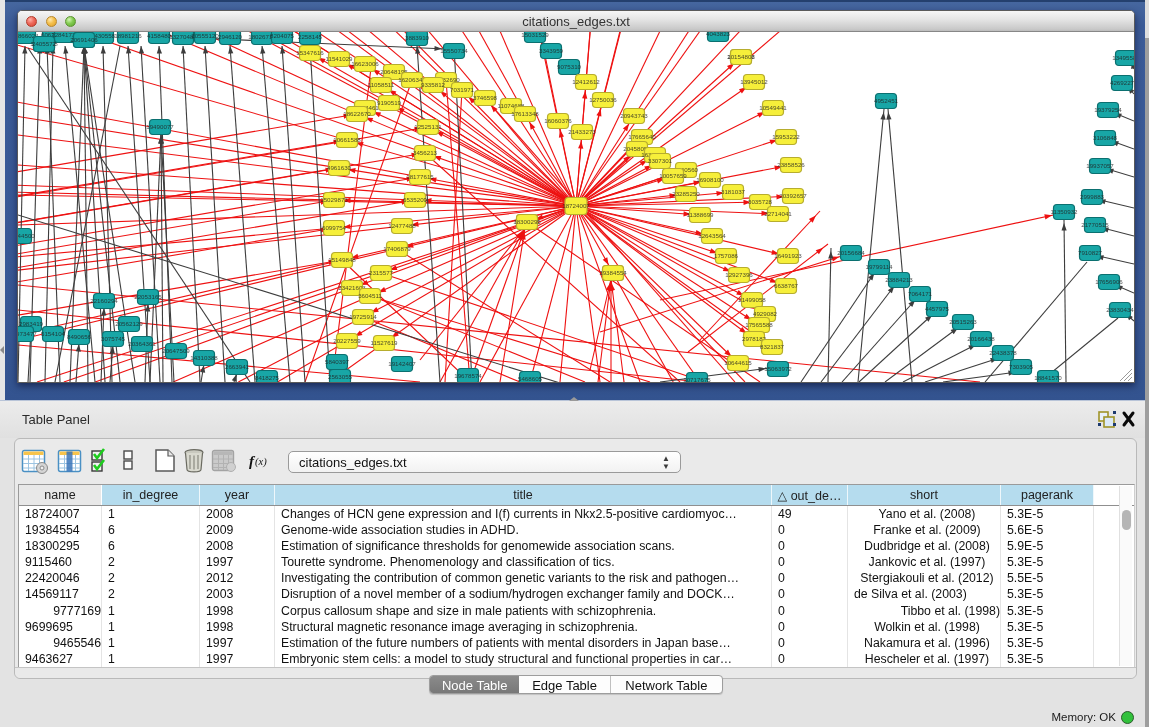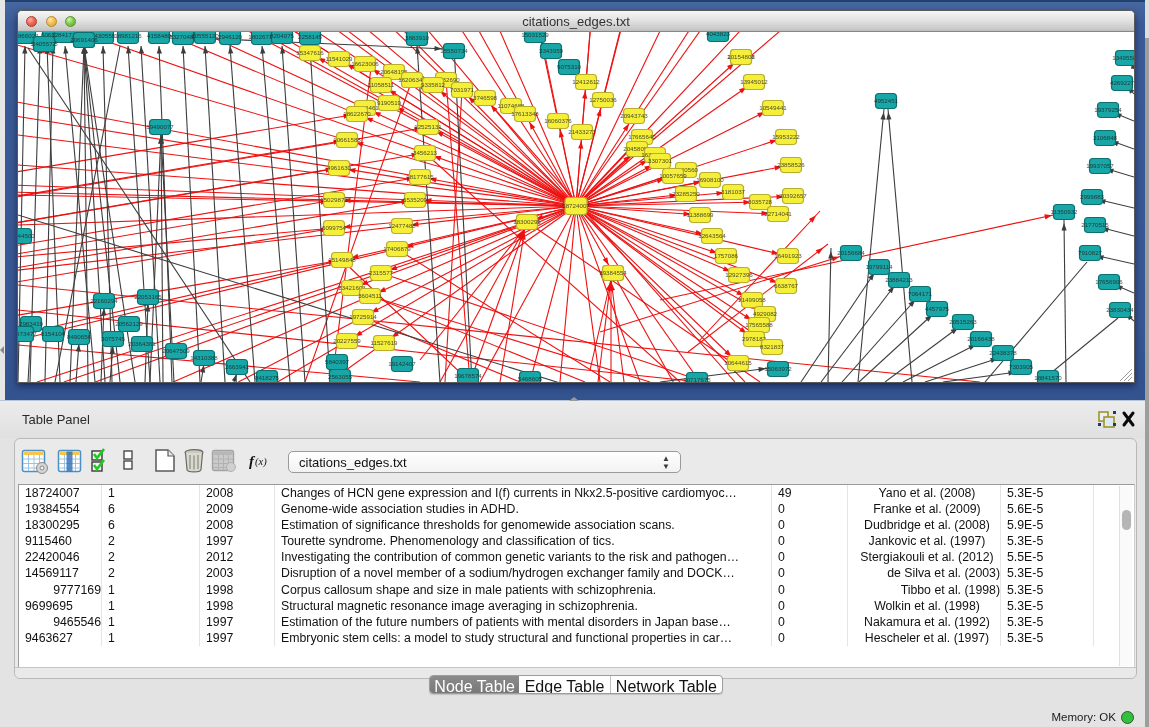--- a/index.html
+++ b/index.html
@@ -42,21 +42,21 @@
 .tr { display:flex; height:16.1px; }
 .tr .c { font-size:12.3px; color:#111; padding:1px 0 0 6px; white-space:nowrap;
   overflow:hidden; border-right:1px solid #e4e4e4; }
 #pfoot { position:absolute; left:0; bottom:0; width:100%; height:11px;
   background:#e9e9e9; border-top:1px solid #c4c4c4; border-radius:0 0 6px 6px; }
 #vscroll { position:absolute; left:1104px; top:47px; width:13px; height:180px; background:#fafafa;
   border-left:1px solid #e0e0e0; }
 #vthumb { position:absolute; left:2px; top:24px; width:9px; height:20px; background:#b5b5b5; border-radius:5px; }
 #tabs { position:absolute; left:429px; top:675px; width:294px; height:19px;
   border:1px solid #9d9d9d; border-radius:4px; background:#fdfdfd; display:flex;
-  font-size:16px; overflow:hidden; box-shadow:0 1px 1px rgba(0,0,0,0.15); }
+  font-size:13px; overflow:hidden; box-shadow:0 1px 1px rgba(0,0,0,0.15); }
 #tabs div { text-align:center; padding-top:1.5px; color:#111; }
 #tabs .sel { background:linear-gradient(180deg,#8b8b8b,#787878); color:#fff; }
 #tabs .sep { width:1px; background:#c0c0c0; padding:0; }
 #mem { position:absolute; right:33px; top:711px; font-size:11.5px; color:#1a1a1a; }
 #memdot { position:absolute; left:1121px; top:711px; width:13px; height:13px; border-radius:50%;
   background:#32c13c; border:1.5px solid #2b5b2b; }
 #grip { position:absolute; left:569px; top:397px; width:0; height:0;
   border-left:5px solid transparent; border-right:5px solid transparent; border-bottom:4px solid #9a9a9a; }
 #sidearrow { position:absolute; left:0px; top:346px; width:0; height:0;
   border-top:4px solid transparent; border-bottom:4px solid transparent; border-right:4px solid #8a8a8a; }
@@ -750,20 +750,29 @@
         <path d="M1 9h20M1 13.5h20M1 17.5h20M6.5 5v15M11.5 5v15M16.5 5v15" stroke="#b0b0b0" stroke-width="1"></path>
         <circle cx="19" cy="17" r="4.5" fill="#cfcfcf" stroke="#adadad"></circle>
       </g>
 
       <text x="234" y="19" font-size="15" font-style="italic" font-weight="bold" fill="#111" font-family="Liberation Serif,serif">f</text>
       <text x="240" y="18" font-size="10.5" font-style="italic" fill="#111" font-family="Liberation Serif,serif">(x)</text>
     </svg>
     <div id="combo">citations_edges.txt<span class="ud">▲<br>▼</span></div>
   </div>
   <div id="tablewrap">
+    <div id="thead">
+      <div class="h g" style="width:83px">name</div>
+      <div class="h" style="width:98px">in_degree</div>
+      <div class="h" style="width:75px">year</div>
+      <div class="h" style="width:497px">title</div>
+      <div class="h" style="width:76px">△ out_de…</div>
+      <div class="h" style="width:153px">short</div>
+      <div class="h" style="width:93px">pagerank</div>
+    </div>
 <div class="tr">
         <div class="c" style="width:83px;text-align:left">18724007</div>
         <div class="c" style="width:98px;text-align:left">1</div>
         <div class="c" style="width:75px;text-align:left">2008</div>
         <div class="c" style="width:497px;text-align:left">Changes of HCN gene expression and I(f) currents in Nkx2.5‑positive cardiomyoc…</div>
         <div class="c" style="width:76px;text-align:left">49</div>
         <div class="c" style="width:153px;text-align:center">Yano et al. (2008)</div>
         <div class="c" style="width:93px;text-align:left">5.3E‑5</div>
       </div>
 <div class="tr">
@@ -801,21 +810,21 @@
         <div class="c" style="width:76px;text-align:left">0</div>
         <div class="c" style="width:153px;text-align:center">Stergiakouli et al. (2012)</div>
         <div class="c" style="width:93px;text-align:left">5.5E‑5</div>
       </div>
 <div class="tr">
         <div class="c" style="width:83px;text-align:left">14569117</div>
         <div class="c" style="width:98px;text-align:left">2</div>
         <div class="c" style="width:75px;text-align:left">2003</div>
         <div class="c" style="width:497px;text-align:left">Disruption of a novel member of a sodium/hydrogen exchanger family and DOCK…</div>
         <div class="c" style="width:76px;text-align:left">0</div>
-        <div class="c" style="width:153px;text-align:right">de Silva et al. (2003)</div>
+        <div class="c" style="width:153px;text-align:left">de Silva et al. (2003)</div>
         <div class="c" style="width:93px;text-align:left">5.3E‑5</div>
       </div>
 <div class="tr">
         <div class="c" style="width:83px;text-align:right">9777169</div>
         <div class="c" style="width:98px;text-align:left">1</div>
         <div class="c" style="width:75px;text-align:left">1998</div>
         <div class="c" style="width:497px;text-align:left">Corpus callosum shape and size in male patients with schizophrenia.</div>
         <div class="c" style="width:76px;text-align:left">0</div>
         <div class="c" style="width:153px;text-align:right">Tibbo et al. (1998)</div>
         <div class="c" style="width:93px;text-align:left">5.3E‑5</div>
@@ -828,21 +837,21 @@
         <div class="c" style="width:76px;text-align:left">0</div>
         <div class="c" style="width:153px;text-align:center">Wolkin et al. (1998)</div>
         <div class="c" style="width:93px;text-align:left">5.3E‑5</div>
       </div>
 <div class="tr">
         <div class="c" style="width:83px;text-align:right">9465546</div>
         <div class="c" style="width:98px;text-align:left">1</div>
         <div class="c" style="width:75px;text-align:left">1997</div>
         <div class="c" style="width:497px;text-align:left">Estimation of the future numbers of patients with mental disorders in Japan base…</div>
         <div class="c" style="width:76px;text-align:left">0</div>
-        <div class="c" style="width:153px;text-align:center">Nakamura et al. (1992)</div>
+        <div class="c" style="width:153px;text-align:center">Nakamura et al. (1996)</div>
         <div class="c" style="width:93px;text-align:left">5.3E‑5</div>
       </div>
 <div class="tr">
         <div class="c" style="width:83px;text-align:left">9463627</div>
         <div class="c" style="width:98px;text-align:left">1</div>
         <div class="c" style="width:75px;text-align:left">1997</div>
         <div class="c" style="width:497px;text-align:left">Embryonic stem cells: a model to study structural and functional properties in car…</div>
         <div class="c" style="width:76px;text-align:left">0</div>
         <div class="c" style="width:153px;text-align:center">Hescheler et al. (1997)</div>
         <div class="c" style="width:93px;text-align:left">5.3E‑5</div>

